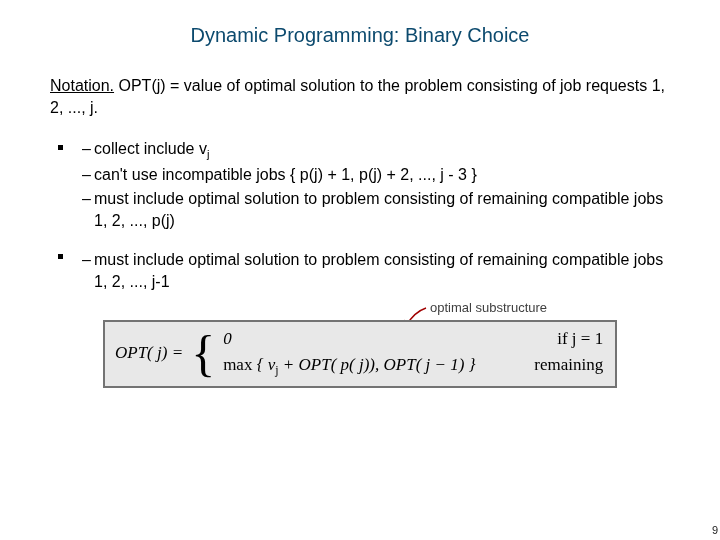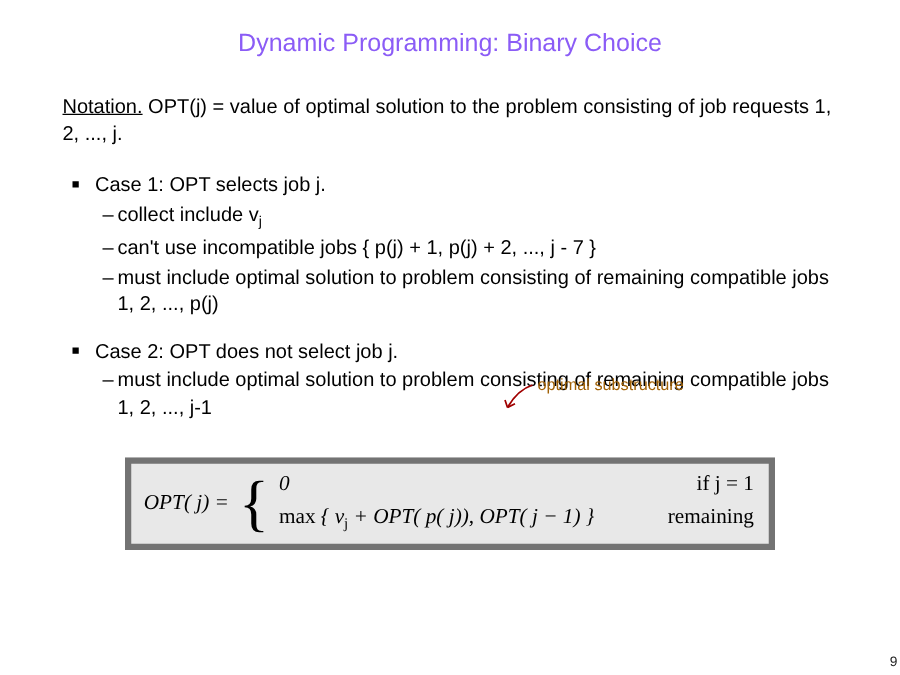--- a/index.html
+++ b/index.html
@@ -16,21 +16,21 @@
   .slide {
     padding: 20px 50px 20px 50px;
     box-sizing: border-box;
     width: 720px;
     height: 540px;
     position: relative;
   }
   .title {
     text-align: center;
     font-size: 20px;
-    color: #8b5cf6;
+    color: #0c4a6e;
     margin-top: 4px;
     margin-bottom: 28px;
     font-weight: normal;
   }
   .notation {
     font-size: 16px;
     line-height: 1.35;
     margin-bottom: 20px;
   }
   .under {
@@ -59,38 +59,38 @@
     margin-bottom: 2px;
   }
   .dash {
     position: absolute;
     left: -12px;
     top: 0;
   }
   .gap { height: 14px; }
   .sub-note {
     font-size: 13px;
-    color: #a16207;
+    color: #404040;
     position: absolute;
     left: 430px;
     top: 300px;
   }
   .arrow-svg {
     position: absolute;
     left: 400px;
     top: 298px;
     width: 30px;
     height: 34px;
     pointer-events: none;
   }
   .formula-box {
     margin: 28px auto 0 auto;
     width: 490px;
     background: #e8e8e8;
-    border: 5px solid #737373;
+    border: 2px solid #737373;
     padding: 6px 10px 8px 10px;
     font-family: "Times New Roman", Times, serif;
     font-style: italic;
     font-size: 17px;
     position: relative;
   }
   .formula-inner {
     display: flex;
     align-items: center;
     gap: 6px;
@@ -122,40 +122,38 @@
   <div class="title">Dynamic Programming:  Binary Choice</div>
 
   <div class="notation">
     <span class="under">Notation.</span><span>  OPT(j) = value of optimal solution to the problem consisting of job requests 1, 2, ..., j.</span>
   </div>
 
   <div class="cases">
 
     <div class="case-head">
       <span class="sqbullet"></span>
-      <span>Case 1:  OPT selects job j.</span>
     </div>
     <div class="sub">
       <span class="dash">–</span>
       <span>collect include v</span><sub>j</sub>
     </div>
     <div class="sub">
       <span class="dash">–</span>
-      <span>can't use incompatible jobs { p(j) + 1, p(j) + 2, ..., j - 7 }</span>
+      <span>can't use incompatible jobs { p(j) + 1, p(j) + 2, ..., j - 3 }</span>
     </div>
     <div class="sub">
       <span class="dash">–</span>
       <span>must include optimal solution to problem consisting of remaining compatible jobs 1, 2, ..., p(j)</span>
     </div>
 
     <div class="gap"></div>
 
     <div class="case-head">
       <span class="sqbullet"></span>
-      <span>Case 2:  OPT does not select job j.</span>
     </div>
     <div class="sub">
       <span class="dash">–</span>
       <span>must include optimal solution to problem consisting of remaining compatible jobs 1, 2, ..., j-1</span>
     </div>
 
   </div>
 
   <div class="sub-note">optimal substructure</div>
   <svg class="arrow-svg" viewBox="0 0 30 34">

